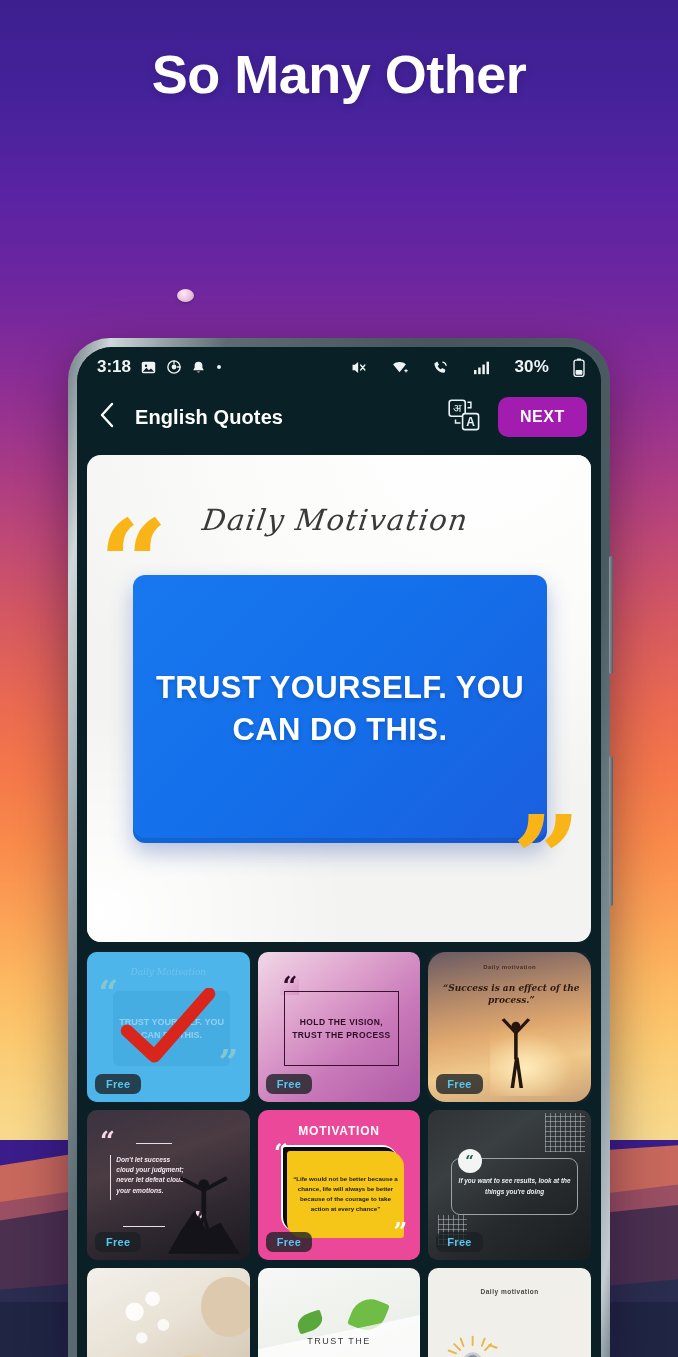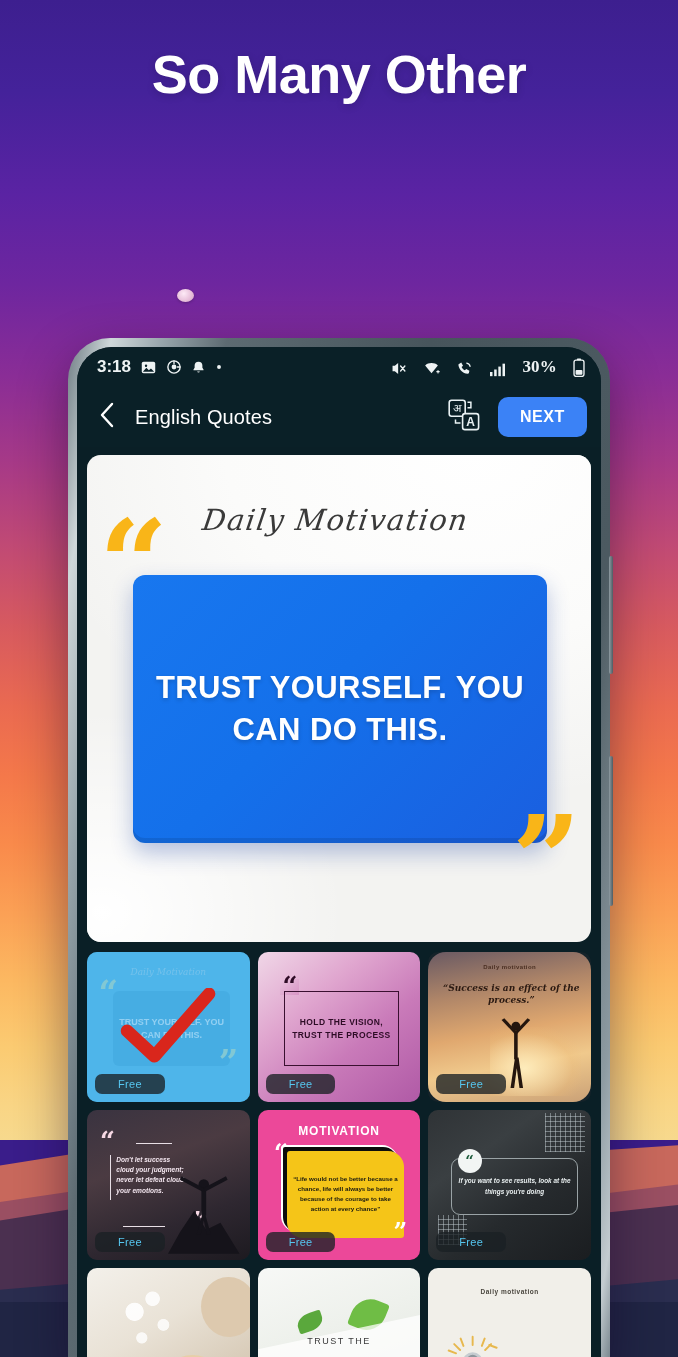--- a/index.html
+++ b/index.html
@@ -103,40 +103,40 @@
   #sb2 { top:418px; height:150px; }
 
   
   #statusbar {
     height:40px; display:flex; align-items:center;
     padding:0 16px 0 20px; color:#eef3f4;
     font-size:17px; font-weight:600;
     background:#0a2027;
   }
   #statusbar .left { display:flex; align-items:center; gap:9px; }
-  #statusbar .right { margin-left:auto; display:flex; align-items:flex-end; gap:16px;font-family:Liberation Serif, serif; }
+  #statusbar .right { margin-left:auto; display:flex; align-items:center; gap:24px; }
   .sicon { display:inline-flex; align-items:center; }
   .sicon svg { display:block; }
   .batt-pct { font-size:17px; font-weight:600; letter-spacing:.2px; }
 
   
   #appbar {
     height:60px; display:flex; align-items:center; gap:14px;
     padding:0 14px 0 16px; background:#0a2027;
   }
   #back-btn {
     width:28px; height:32px; display:flex; align-items:center; justify-content:center;
     cursor:pointer;
   }
   #appbar .title {
-    color:#ffffff; font-size:20px; font-weight:400; letter-spacing:.1px;
+    color:#ffffff; font-size:20px; font-weight:700; letter-spacing:.1px;
   }
   #translate-btn { margin-left:auto; width:40px; height:40px; display:flex; align-items:center; justify-content:center; cursor:pointer; }
   #next-btn {
-    background:#3b82f6; color:#ffffff;
+    background:#a21caf; color:#ffffff;
     font-size:16px; font-weight:600; letter-spacing:.6px;
     border:none; border-radius:10px;
     padding:11px 22px; cursor:pointer;
   }
 
   
   #preview-wrap { padding:8px 10px 0 10px; }
   #preview-card {
     height:487px; border-radius:14px; overflow:hidden;
     background:#f3f3f1; position:relative;
@@ -182,22 +182,22 @@
     display:grid; grid-template-columns:repeat(3,1fr); gap:8px;
   }
   .thumb {
     position:relative; height:150px; border-radius:10px; overflow:hidden;
     cursor:pointer; background:#15232a;
   }
   .thumb .art { position:absolute; inset:0; }
   .free-badge {
     position:absolute; left:8px; bottom:8px; z-index:4;
     background:rgba(25,32,36,.78); color:#56c7f0;
-    font-size:11px; font-weight:400; letter-spacing:.3px;
-    border-radius:7px; padding:4px 23px;
+    font-size:11px; font-weight:700; letter-spacing:.3px;
+    border-radius:7px; padding:4px 11px;
   }
   .sel-overlay {
     position:absolute; inset:0; z-index:3;
     background:rgba(80,180,235,.55);
   }
   .check {
     position:absolute; z-index:4; left:18%; top:24%; width:64%; height:52%;
   }
 
   

